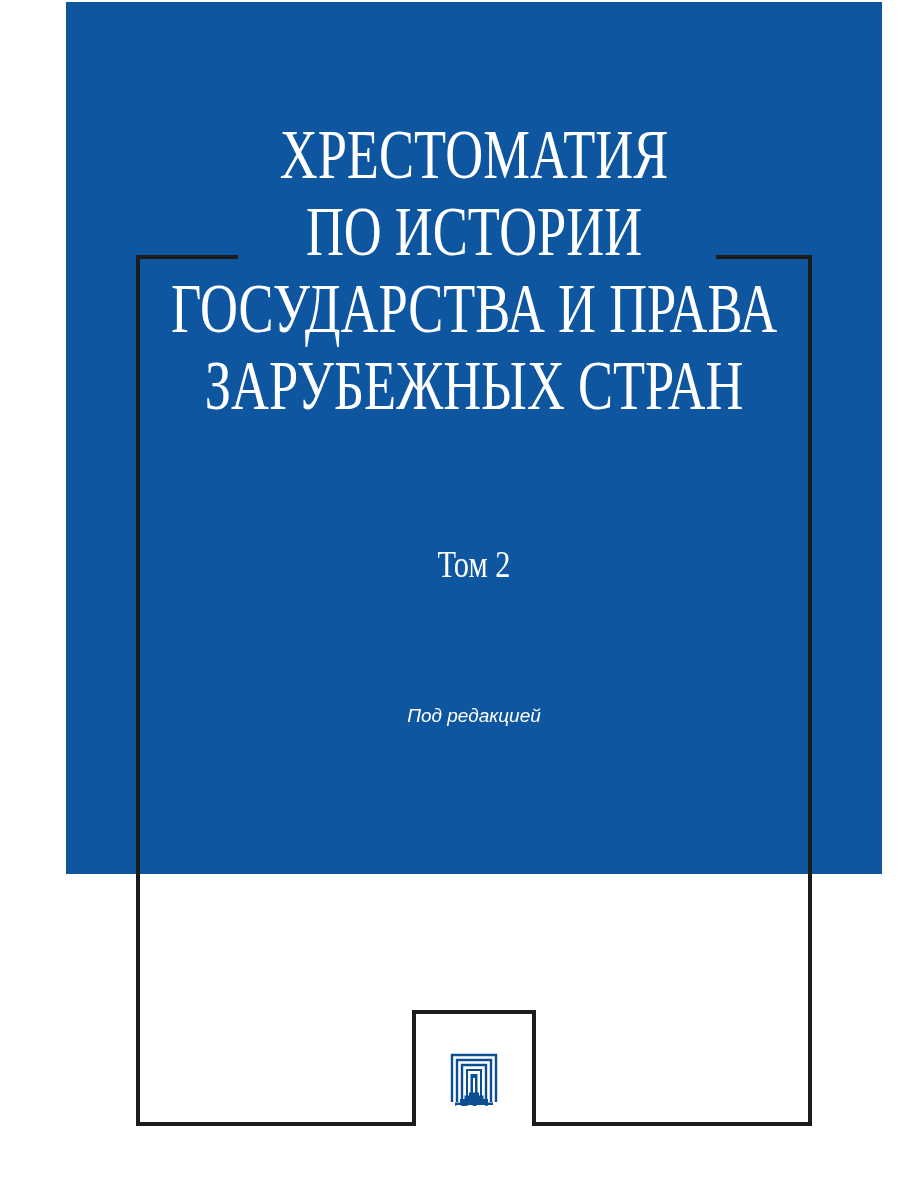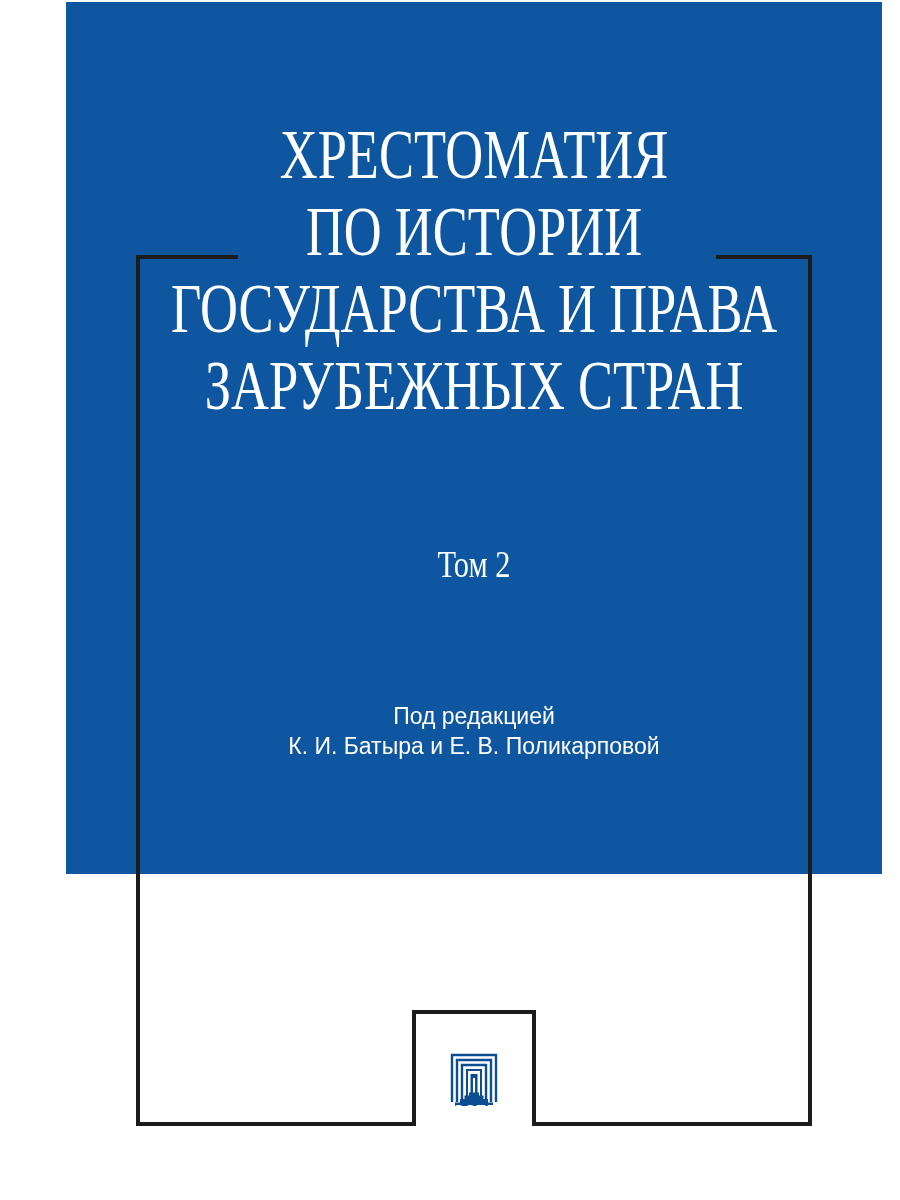--- a/index.html
+++ b/index.html
@@ -56,21 +56,22 @@
     line-height: 40px;
     transform: scaleX(0.8);
     transform-origin: 50% 50%;
   }
   .editors {
     position: absolute;
     left: 0; top: 699px; width: 100%;
     text-align: center;
     color: #FFFFFF;
     font-family: "Liberation Sans", sans-serif;
-    font-size: 23px;
+    font-style: italic;
+    font-size: 19px;
     line-height: 30px;
   }
   .logo-box {
     position: absolute;
     left: 375px; top: 1041px;
     width: 66px; height: 70px;
   }
   .publisher-line {
     position: absolute;
     left: 0; top: 1100px; width: 100%;
@@ -105,21 +106,20 @@
       <div>ХРЕСТОМАТИЯ</div>
       <div>ПО ИСТОРИИ</div>
       <div>ГОСУДАРСТВА И ПРАВА</div>
       <div>ЗАРУБЕЖНЫХ СТРАН</div>
     </div>
 
     <div class="volume">Том 2</div>
 
     <div class="editors">
       <div>Под редакцией</div>
-      <div>К. И. Батыра и Е. В. Поликарповой</div>
     </div>
 
     <div class="logo-box">
       <svg width="66" height="70" viewBox="0 0 66 70" xmlns="http://www.w3.org/2000/svg">
         <rect x="0" y="0" width="66" height="70" rx="2" fill="#FFFFFF"></rect>
         <g fill="none" stroke="#0D4D92" stroke-width="2.4">
           <path d="M11 59 V12 H55 V59"></path>
           <path d="M16 59 V17 H50 V59"></path>
           <path d="M21 59 V22 H45 V59"></path>
         </g>

